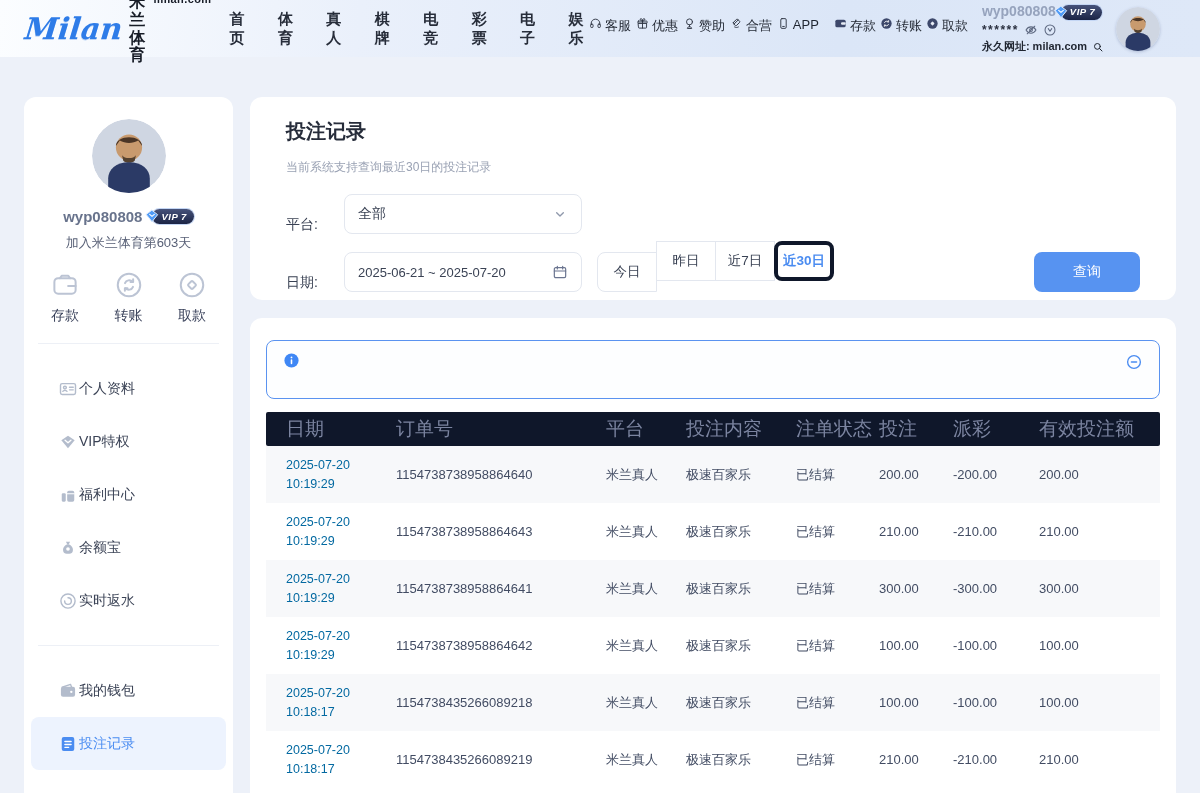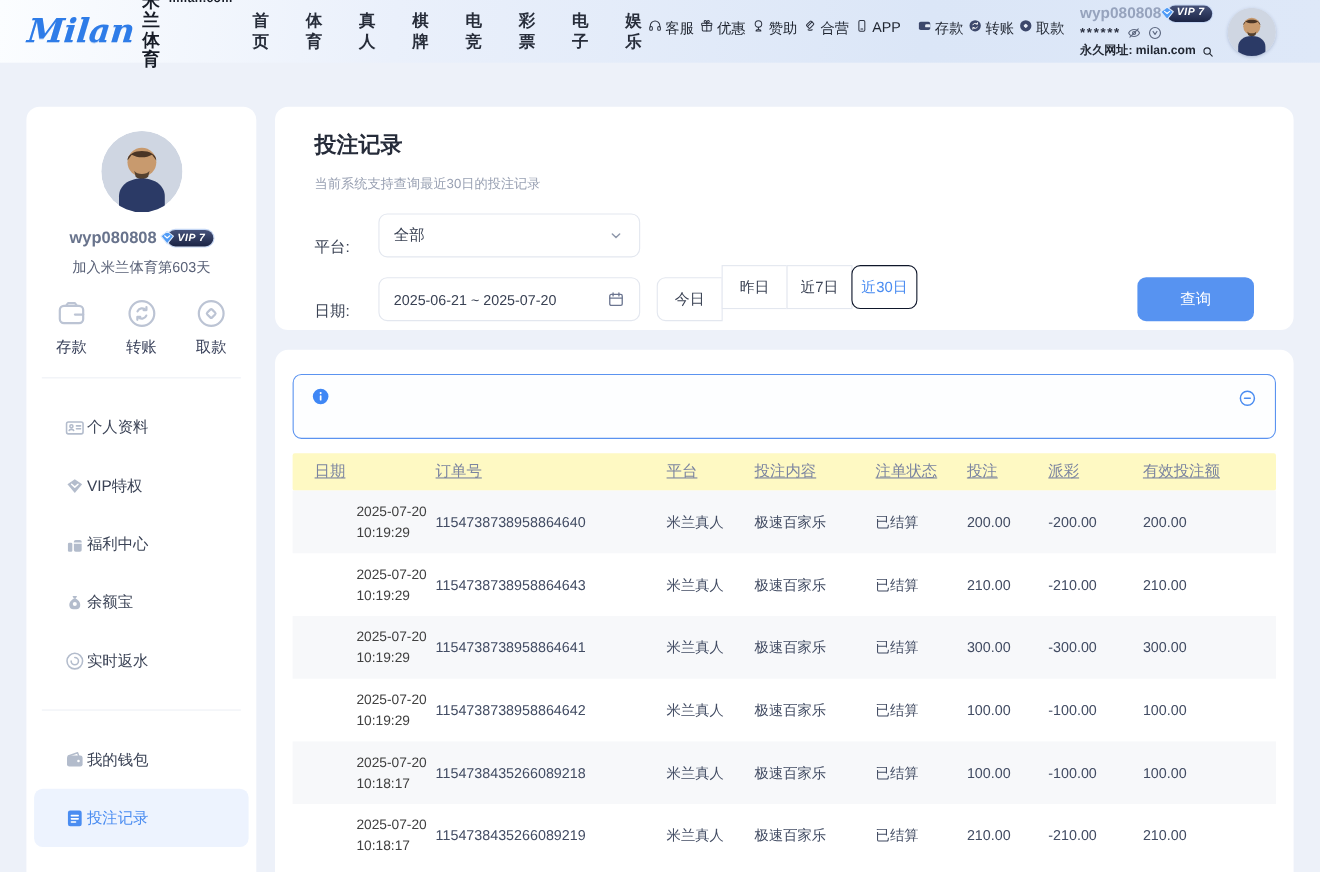--- a/index.html
+++ b/index.html
@@ -98,21 +98,21 @@
   .select-box .ic,.date-box .ic{ margin-left:auto; width:16px; height:16px; color:#8f98ab; }
   .date-box .ic{ color:#6b7590; }
 
   .range-group{ display:flex; margin-left:15px; }
   .range-btn{
     width:60px; height:40px; display:flex; align-items:center; justify-content:center;
     background:#fff; border:1px solid #e3e7ef; font-size:13.5px; color:#3a4254; margin-left:-1px;
   }
   .range-btn:first-child{ border-radius:8px 0 0 8px; margin-left:0;margin-top:11px; }
   .range-btn:last-child{ border-radius:0 8px 8px 0; }
-  .range-btn.active{ border:1px solid #0f172a; border-radius:8px; color:#4a8cf1; position:relative; z-index:2; }
+  .range-btn.active{ border:4px solid #0f172a; border-radius:8px; color:#4a8cf1; position:relative; z-index:2;font-weight:bold; }
 
   .btn-query{
     margin-left:auto; width:106px; height:40px; border:none; border-radius:8px;
     background:#5793f1; color:#fff; font-size:14px; display:flex; align-items:center; justify-content:center;
   }
   .btn-reset{
     margin-left:10px; width:105px; height:40px; border:1px solid #e3e7ef; border-radius:8px;
     background:#fff; color:#3a4254; font-size:14px; display:flex; align-items:center; justify-content:center;
   }
 
@@ -129,24 +129,24 @@
   .summary-left .ic{ width:17px; height:17px; color:#3f87f5; margin-top:1px; flex:none; }
   .summary-lines{ font-size:13px; color:#39415a; line-height:20px; }
   .loss-value{ color:#f25555; }
   .collapse-btn{ margin-left:auto; width:18px; height:18px; color:#4a8cf1; margin-top:2px; }
 
   .tbl{ margin-top:13px; }
   .tgrid{
     display:grid; grid-template-columns:110px 210px 80px 110px 83px 74px 86px 1fr;
     align-items:center; padding-left:20px;
   }
-  .thead{ height:34px; background:#fef9c3; border-radius:2px; font-size:14px; color:#7b84a0;text-decoration:underline; }
+  .thead{ height:34px; background:#0f172a; border-radius:2px; font-size:19px; color:#7b84a0; }
   .trow{ height:57px; font-size:13px; color:#424c63; }
   .trow:nth-child(even){ background:#f7f8fa; }
-  .date-cell{ font-size:12.5px; color:#404040; line-height:1.45;margin-left:38px; }
+  .date-cell{ font-size:12.5px; color:#0369a1; line-height:1.45; }
 </style>
 </head>
 <body>
 
 <header class="topbar" data-interactable="false">
   <div class="brand" data-interactable="true">
     <span class="logo-script" data-interactable="false">Milan</span>
     <span class="logo-stack">
       <span class="logo-cn" data-interactable="false">米兰体育</span>
       <span class="logo-domain" data-interactable="false">milan.com</span>

